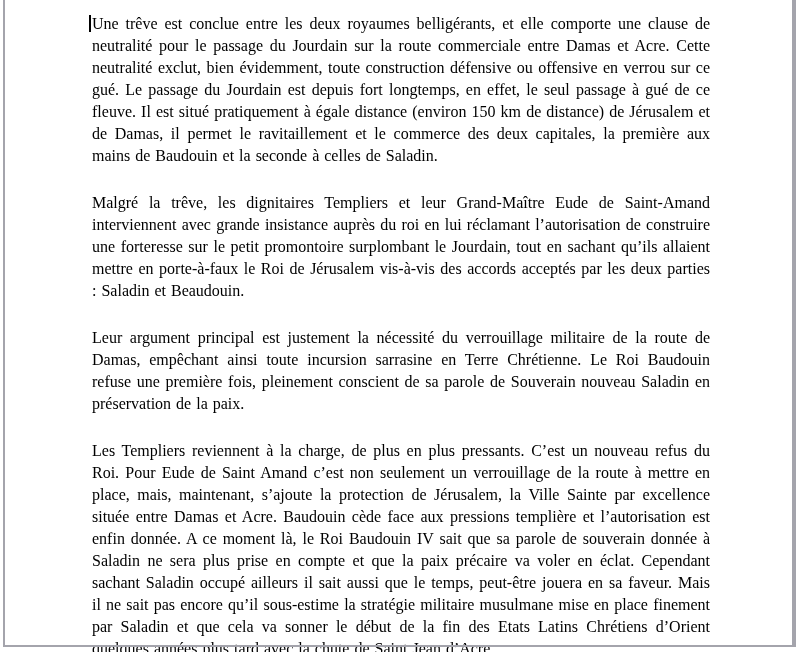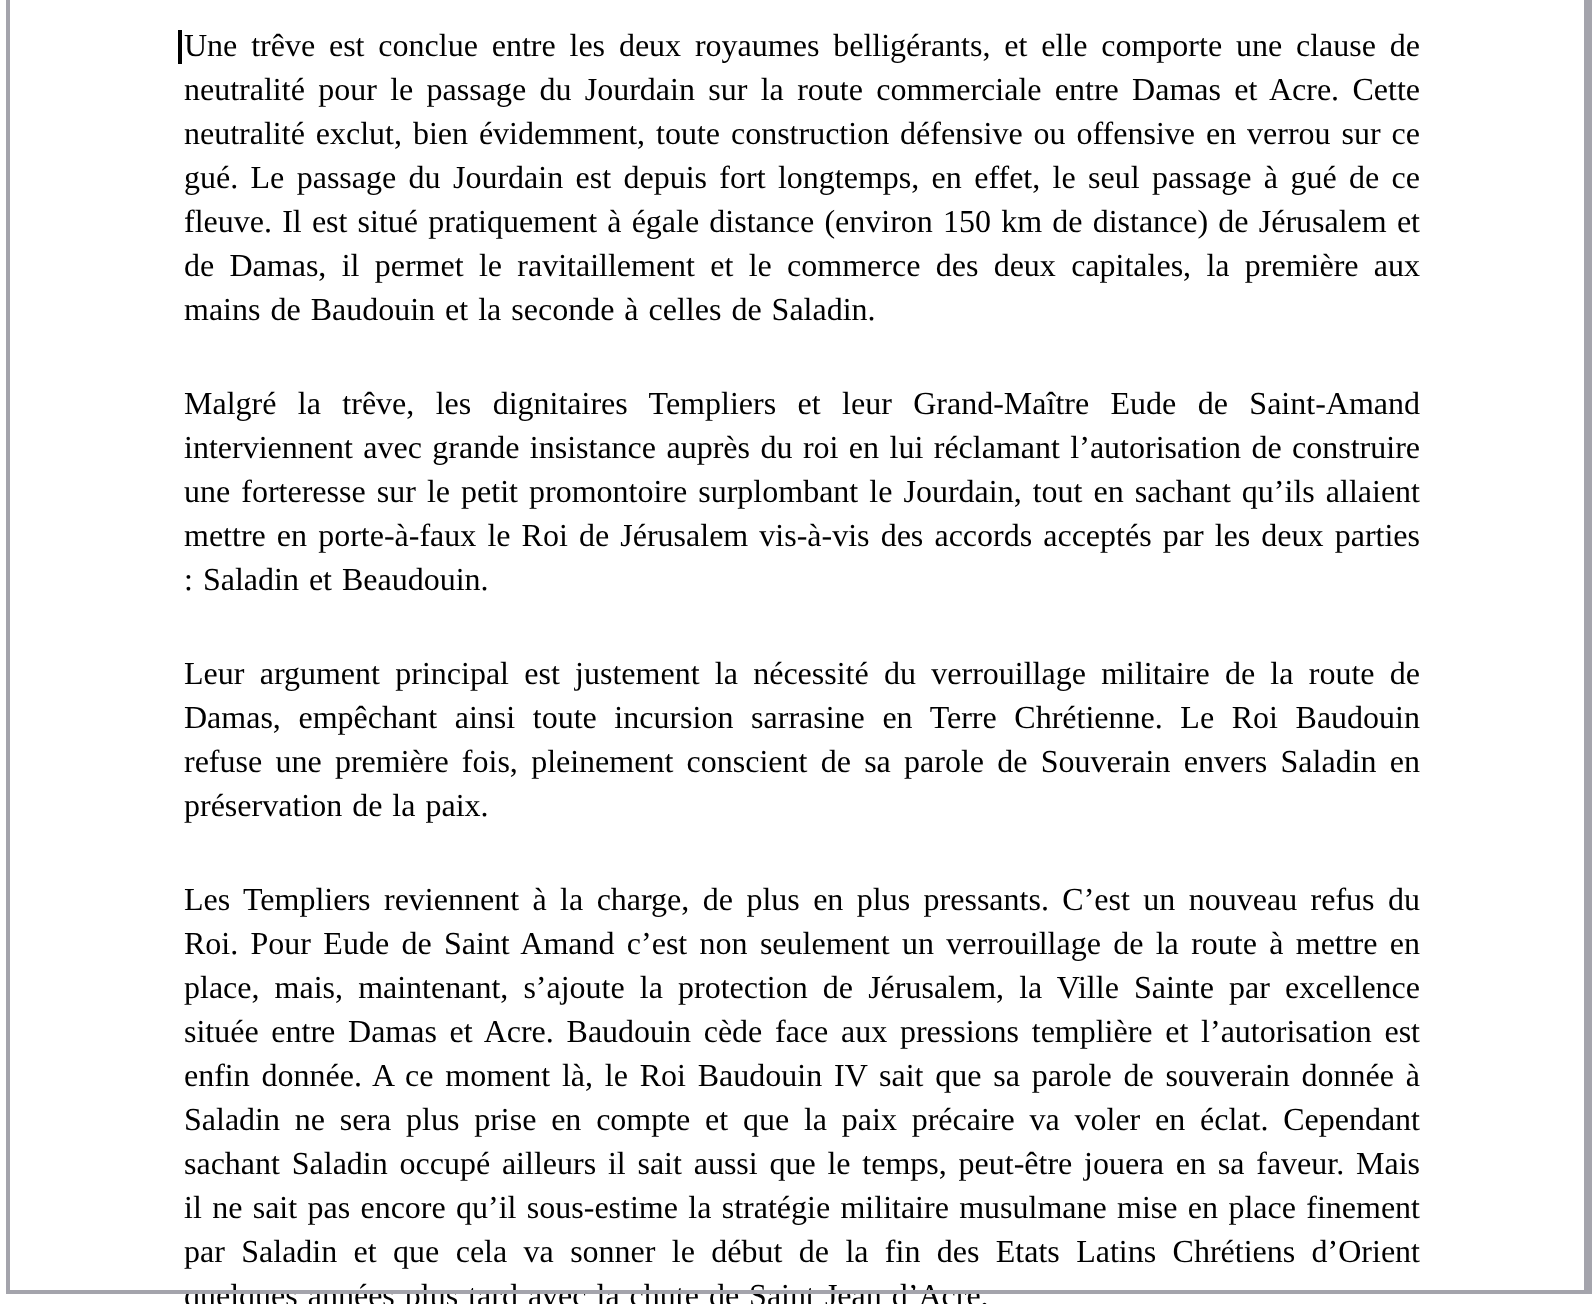--- a/index.html
+++ b/index.html
@@ -59,20 +59,20 @@
   }
 </style>
 </head>
 <body>
 
 <div class="page">
   <div class="text-area">
     <span class="caret" style="display: block;"></span>
     <p>Une trêve est conclue entre les deux royaumes belligérants, et elle comporte une clause de neutralité pour le passage du Jourdain sur la route commerciale entre Damas et Acre. Cette neutralité exclut, bien évidemment, toute construction défensive ou offensive en verrou sur ce gué. Le passage du Jourdain est depuis fort longtemps, en effet, le seul passage à gué de ce fleuve. Il est situé pratiquement à égale distance (environ 150 km de distance) de Jérusalem et de Damas, il permet le ravitaillement et le commerce des deux capitales, la première aux mains de Baudouin et la seconde à celles de Saladin.</p>
     <p>Malgré la trêve, les dignitaires Templiers et leur Grand-Maître Eude de Saint-Amand interviennent avec grande insistance auprès du roi en lui réclamant l’autorisation de construire une forteresse sur le petit promontoire surplombant le Jourdain, tout en sachant qu’ils allaient mettre en porte-à-faux le Roi de Jérusalem vis-à-vis des accords acceptés par les deux parties : Saladin et Beaudouin.</p>
-    <p>Leur argument principal est justement la nécessité du verrouillage militaire de la route de Damas, empêchant ainsi toute incursion sarrasine en Terre Chrétienne. Le Roi Baudouin refuse une première fois, pleinement conscient de sa parole de Souverain envers Saladin en préservation de la paix.</p>
+    <p>Leur argument principal est justement la nécessité du verrouillage militaire de la route de Damas, empêchant ainsi toute incursion sarrasine en Terre Chrétienne. Le Roi Baudouin refuse une première fois, pleinement conscient de sa parole de Souverain nouveau Saladin en préservation de la paix.</p>
     <p>Les Templiers reviennent à la charge, de plus en plus pressants. C’est un nouveau refus du Roi. Pour Eude de Saint Amand c’est non seulement un verrouillage de la route à mettre en place, mais, maintenant, s’ajoute la protection de Jérusalem, la Ville Sainte par excellence située entre Damas et Acre. Baudouin cède face aux pressions templière et l’autorisation est enfin donnée. A ce moment là, le Roi Baudouin IV sait que sa parole de souverain donnée à Saladin ne sera plus prise en compte et que la paix précaire va voler en éclat. Cependant sachant Saladin occupé ailleurs il sait aussi que le temps, peut-être jouera en sa faveur. Mais il ne sait pas encore qu’il sous-estime la stratégie militaire musulmane mise en place finement par Saladin et que cela va sonner le début de la fin des Etats Latins Chrétiens d’Orient quelques années plus tard avec la chute de Saint Jean d’Acre.</p>
   </div>
 </div>
 
 <div class="page-edge left"></div>
 <div class="page-edge right"></div>
 <div class="page-edge bottom"></div>
 
 </body></html>

